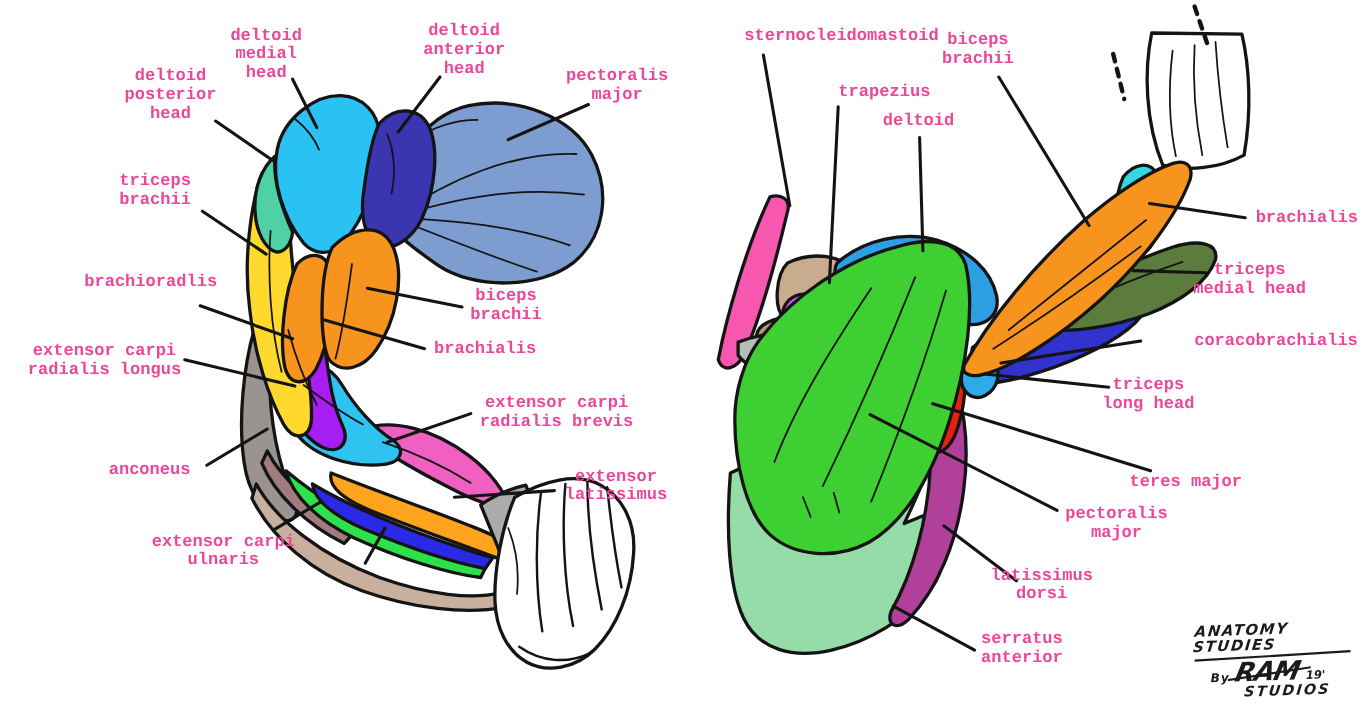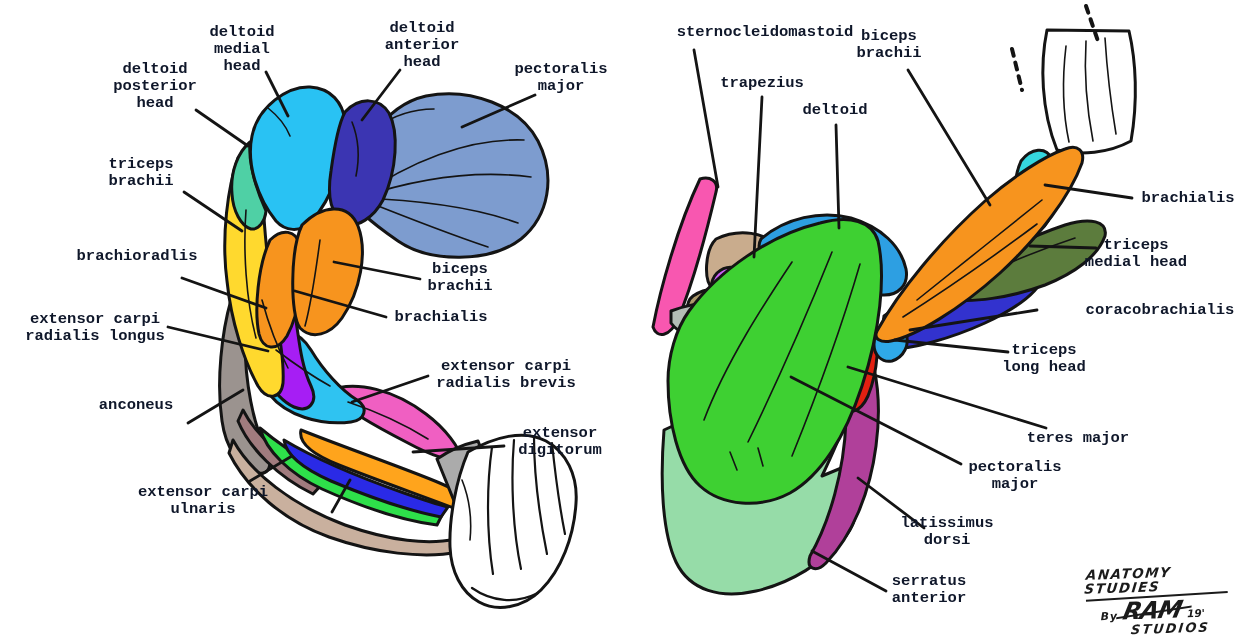--- a/index.html
+++ b/index.html
@@ -2,21 +2,21 @@
 <html><head>
 <meta charset="utf-8">
 <style>
   html,body{margin:0;padding:0;background:#ffffff;}
   .canvas{position:relative;width:1246px;height:641px;background:#ffffff;overflow:hidden;
           font-family:"Liberation Mono","DejaVu Sans Mono",monospace;}
   .art,.leads,.labels{position:absolute;left:0;top:0;width:1246px;height:641px;}
   .labels .label{
       position:absolute;transform:translateX(-50%);
       white-space:pre;text-align:center;
-      font-size:15.5px;line-height:17px;font-weight:bold;color:#0f172a;
+      font-size:15.5px;line-height:17px;font-weight:bold;color:#ec4899;
       letter-spacing:0px;
       font-family:Liberation Mono, monospace;
   }
   .muscle{stroke:#141414;stroke-width:3;stroke-linejoin:round;}
   .detail{fill:none;stroke:#141414;stroke-width:2.2;stroke-linecap:round;}
   .thin{fill:none;stroke:#141414;stroke-width:1.6;stroke-linecap:round;}
   .dash{fill:none;stroke:#141414;stroke-width:4;stroke-linecap:round;stroke-dasharray:7 7;}
   .signature{
       position:absolute;left:1086px;top:566px;width:160px;color:#1b1b1b;
       font-family:"DejaVu Sans",sans-serif;font-style:italic;font-weight:bold;
@@ -152,32 +152,32 @@
       <div class="label" style="left: 155px; top: 61px;">deltoid
 posterior
 head</div>
       <div class="label" style="left: 561px; top: 61px;">pectoralis
 major</div>
       <div class="label" style="left: 141px; top: 156px;">triceps
 brachii</div>
       <div class="label" style="left: 137px; top: 248px;">brachioradlis</div>
       <div class="label" style="left: 95px; top: 311px;">extensor carpi
 radialis longus</div>
-      <div class="label" style="left: 136px; top: 397px;">anconeus</div>
+      <div class="label" style="left: 136px; top: 419px;">anconeus</div>
       <div class="label" style="left: 460px; top: 261px;">biceps
 brachii</div>
       <div class="label" style="left: 441px; top: 309px;">brachialis</div>
       <div class="label" style="left: 506px; top: 358px;">extensor carpi
 radialis brevis</div>
       <div class="label" style="left: 560px; top: 425px;">extensor
-digitorum</div>
+latissimus</div>
       <div class="label" style="left: 203px; top: 484px;">extensor carpi
 ulnaris</div>
       <div class="label" style="left: 765px; top: 24px;">sternocleidomastoid</div>
-      <div class="label" style="left: 762px; top: 75px;">trapezius</div>
+      <div class="label" style="left: 804px; top: 75px;">trapezius</div>
       <div class="label" style="left: 835px; top: 102px;">deltoid</div>
       <div class="label" style="left: 889px; top: 28px;">biceps
 brachii</div>
       <div class="label" style="left: 1188px; top: 190px;">brachialis</div>
       <div class="label" style="left: 1136px; top: 237px;">triceps
 medial head</div>
       <div class="label" style="left: 1160px; top: 302px;">coracobrachialis</div>
       <div class="label" style="left: 1044px; top: 342px;">triceps
 long head</div>
       <div class="label" style="left: 1078px; top: 430px;">teres major</div>

